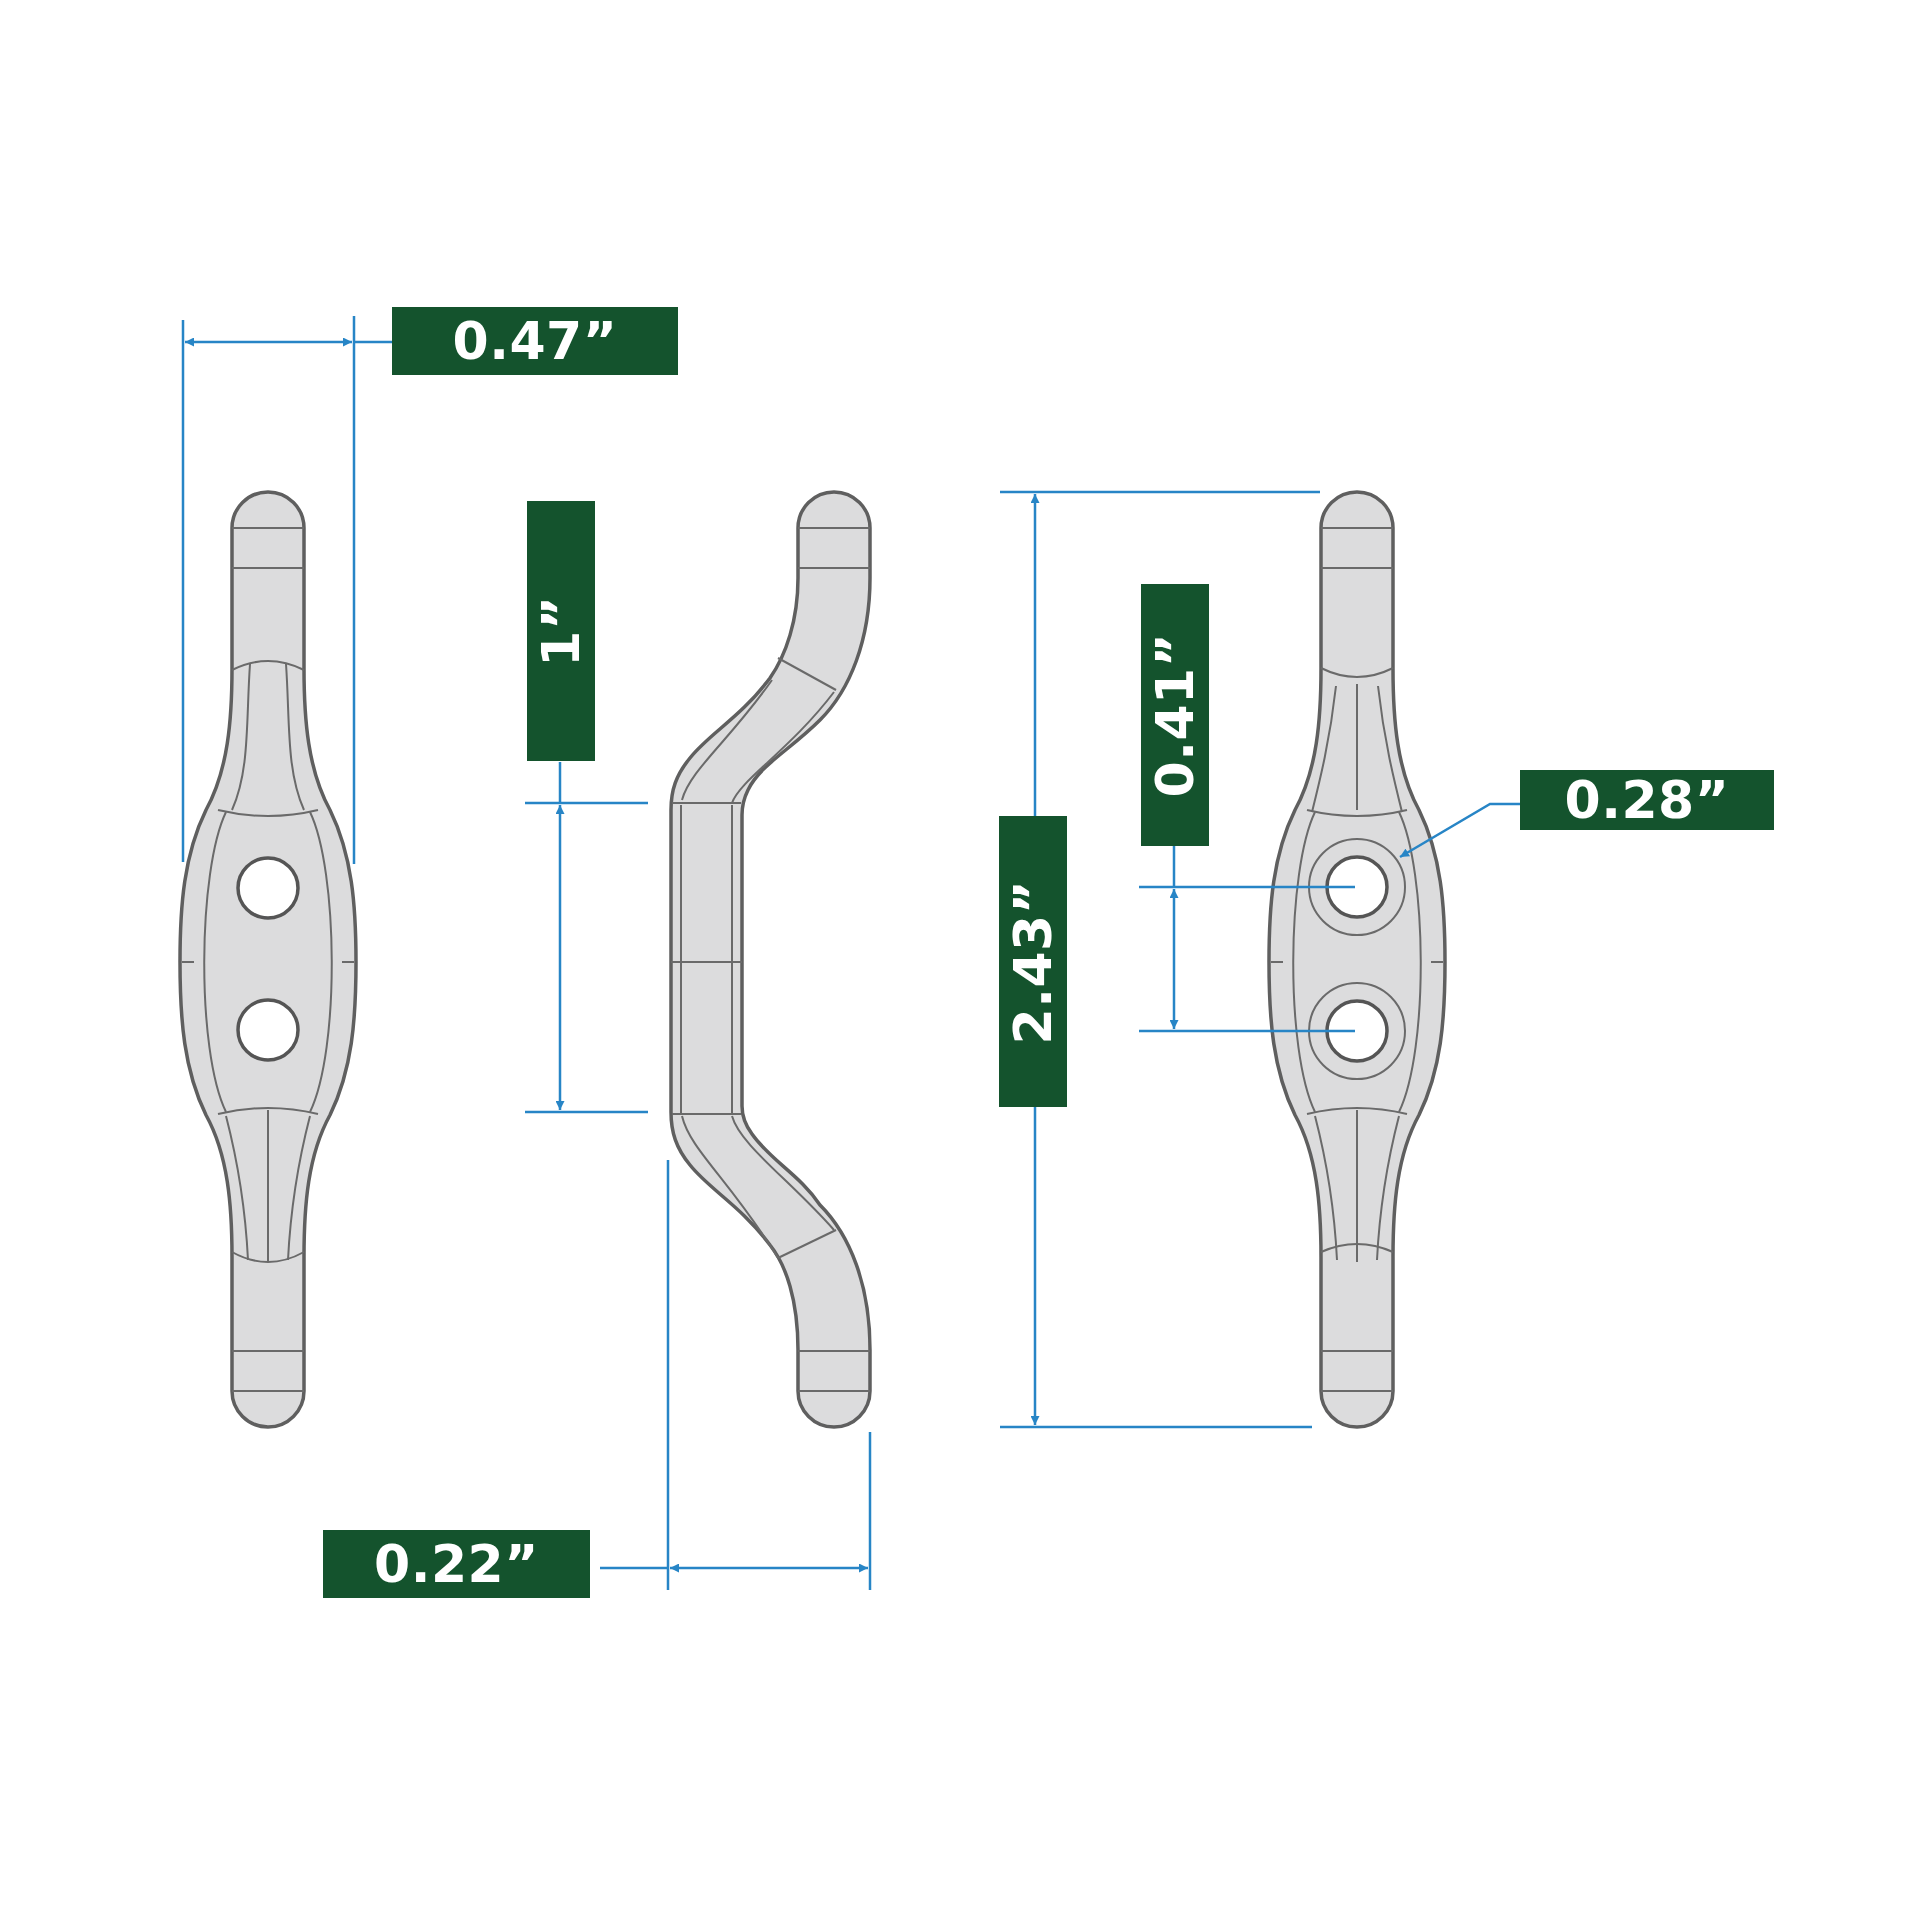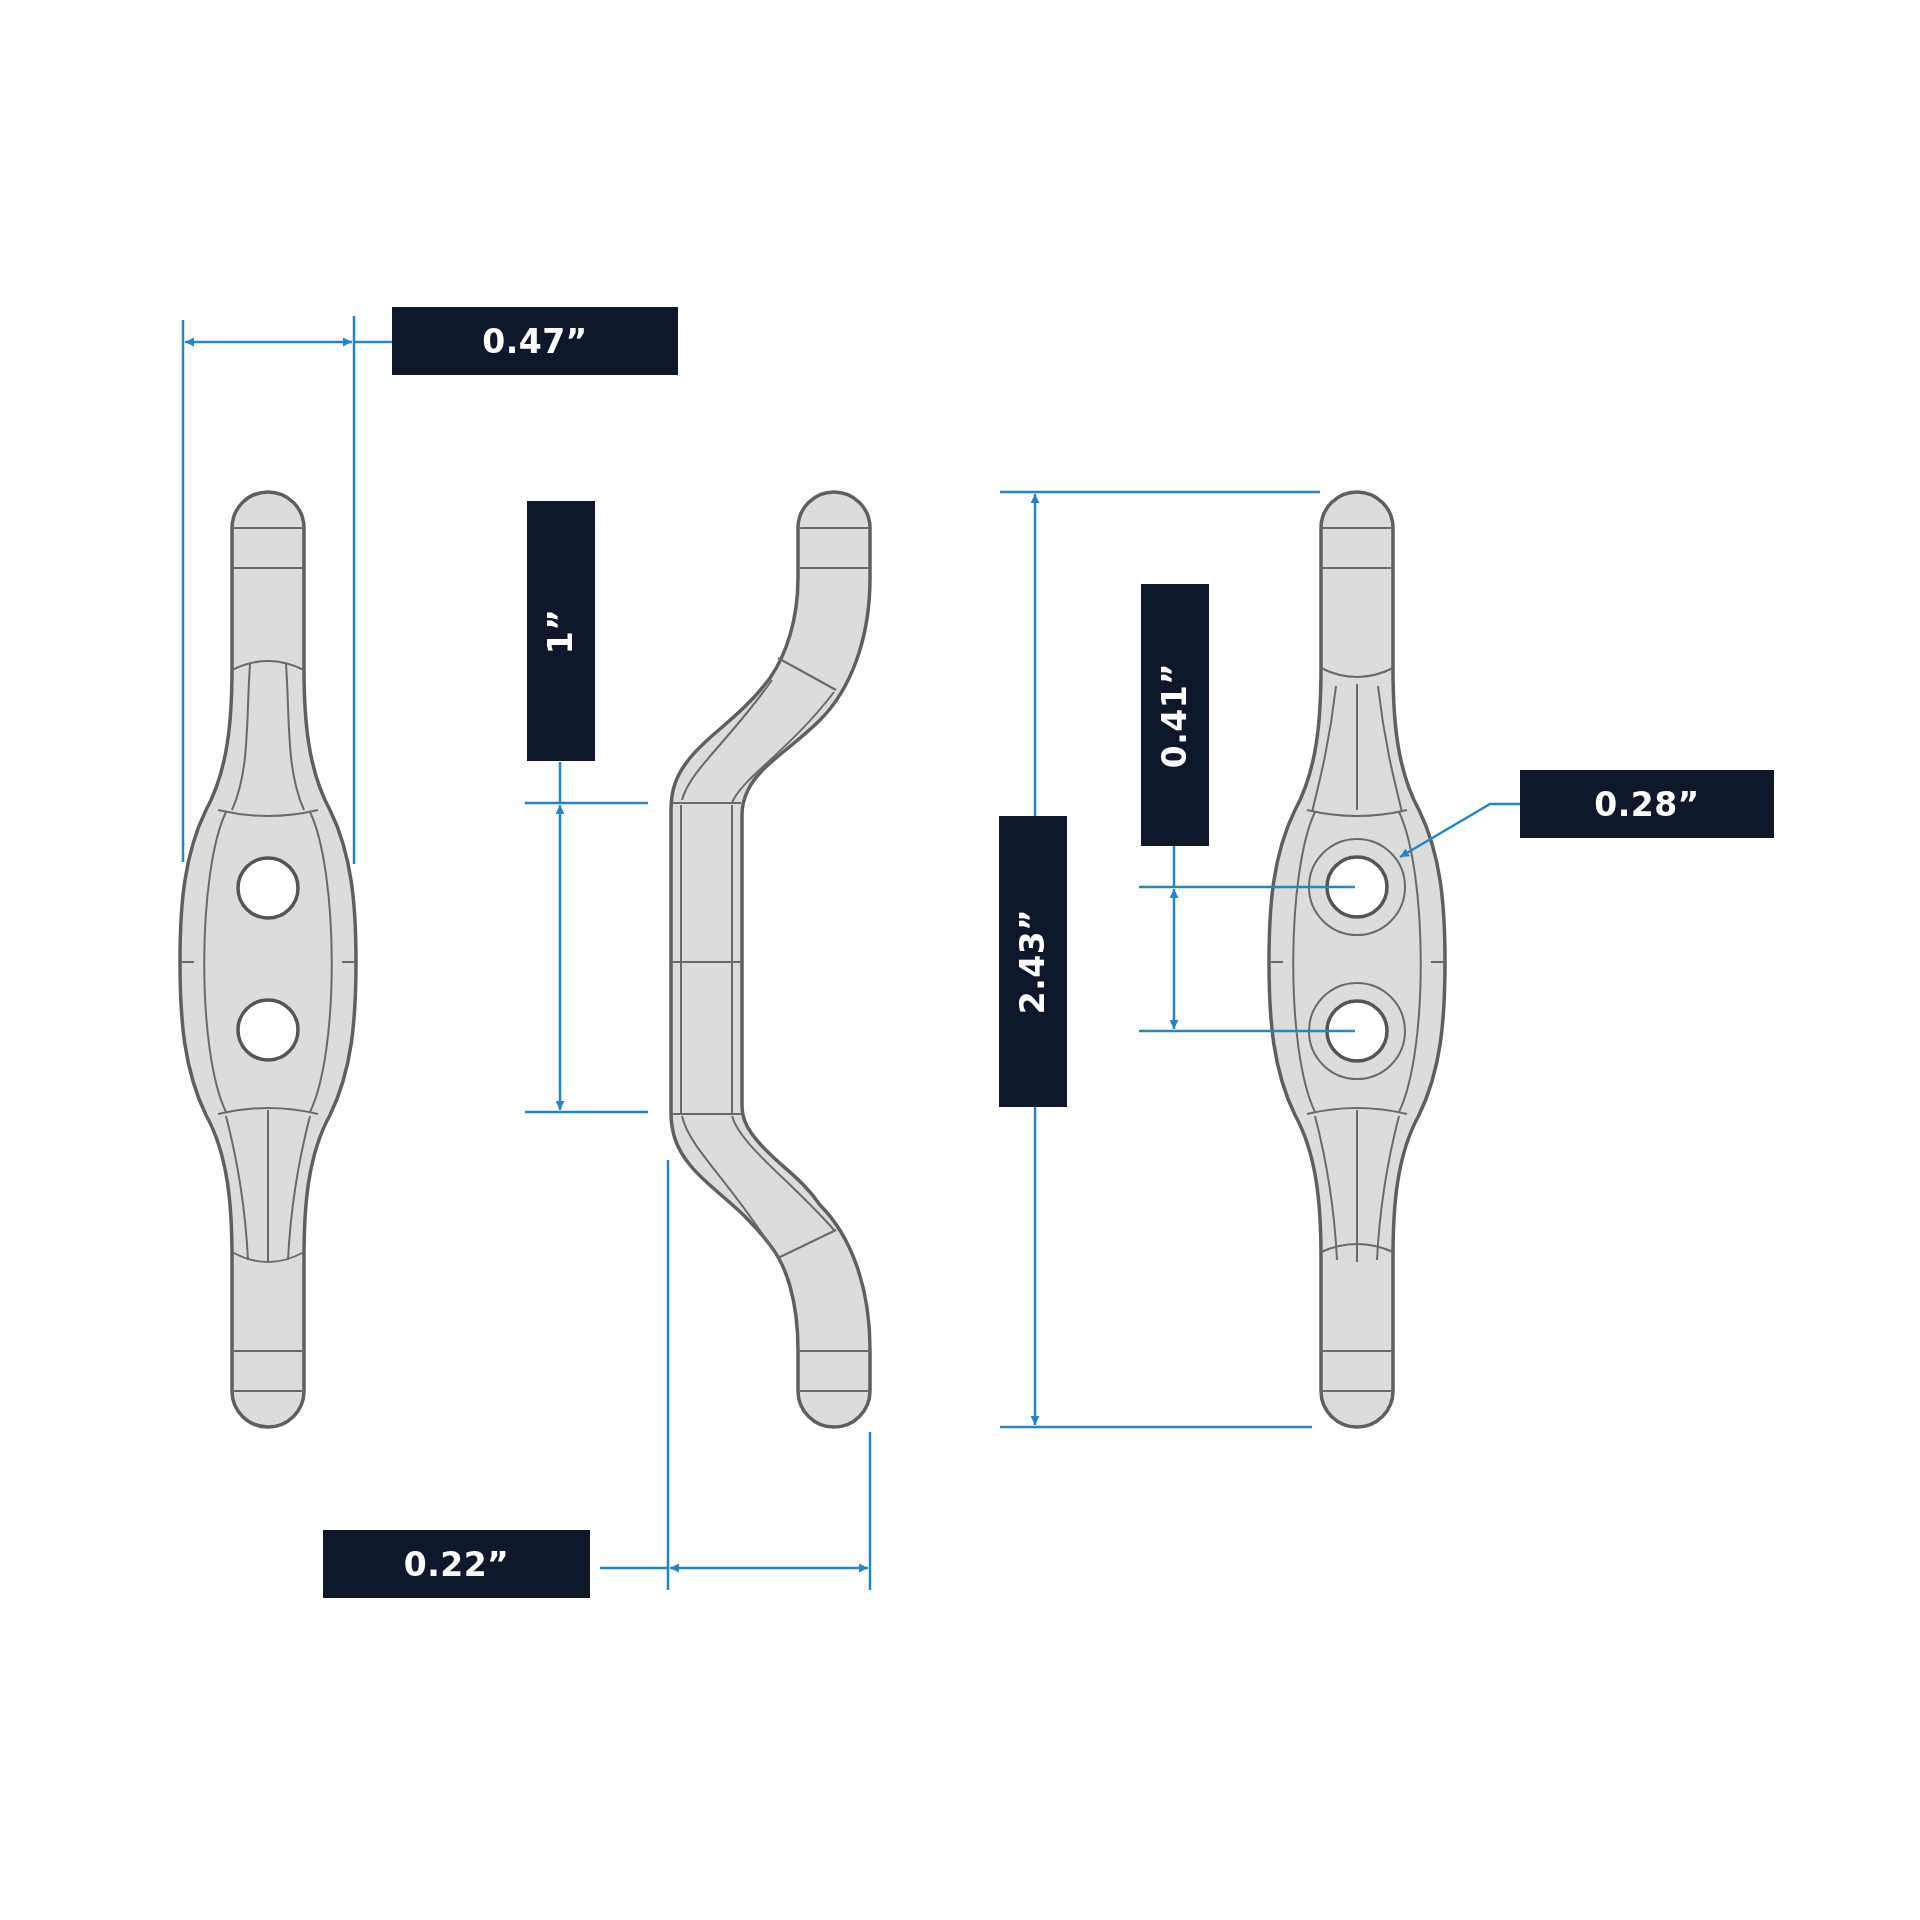--- a/index.html
+++ b/index.html
@@ -1,18 +1,18 @@
 <!DOCTYPE html>
 <html><head>
 <meta charset="utf-8">
 <style>
   html, body { margin: 0; padding: 0; background: #ffffff; }
   body { width: 1920px; height: 1920px; position: relative; overflow: hidden; font-family: "DejaVu Sans", sans-serif; }
   #canvas { position: absolute; left: 0; top: 0; width: 1920px; height: 1920px; }
-  .label-box { position: absolute; background: #0f172a; color: #ffffff; font-weight: bold; display: flex; align-items: center; justify-content: center; font-size: 33px; letter-spacing: 0.5px; }
+  .label-box { position: absolute; background: #14532d; color: #ffffff; font-weight: bold; display: flex; align-items: center; justify-content: center; font-size: 52px; letter-spacing: 0.5px; }
   .label-box.vertical span { display: inline-block; transform: rotate(-90deg); white-space: nowrap; }
   .part { fill: #dcdcdd; stroke: #5f5f5f; stroke-width: 3.5; stroke-linejoin: round; }
   .detail { fill: none; stroke: #6a6a6a; stroke-width: 2; }
   .hole { fill: #ffffff; stroke: #555555; stroke-width: 3.5; }
   .ring { fill: none; stroke: #6a6a6a; stroke-width: 2; }
   .dim { stroke: #2785c6; stroke-width: 2.5; fill: none; }
   .arrowhead { fill: #2785c6; }
 </style>
 </head>
 <body>
@@ -187,15 +187,15 @@
 </div>
 
 <div class="label-box vertical" style="left:999px; top:816px; width:68px; height:291px;">
   <span>2.43”</span>
 </div>
 
 <div class="label-box vertical" style="left:1141px; top:584px; width:68px; height:262px;">
   <span>0.41”</span>
 </div>
 
-<div class="label-box" style="left:1520px; top:770px; width:254px; height:68px;">
+<div class="label-box" style="left:1520px; top:770px; width:254px; height:60px;">
   <span>0.28”</span>
 </div>
 
 </body></html>

